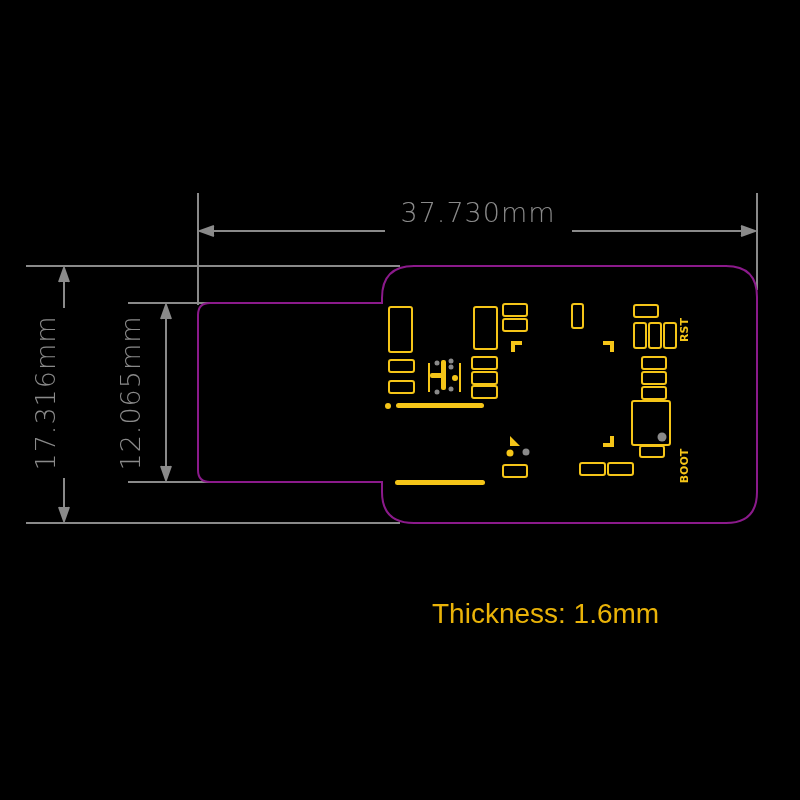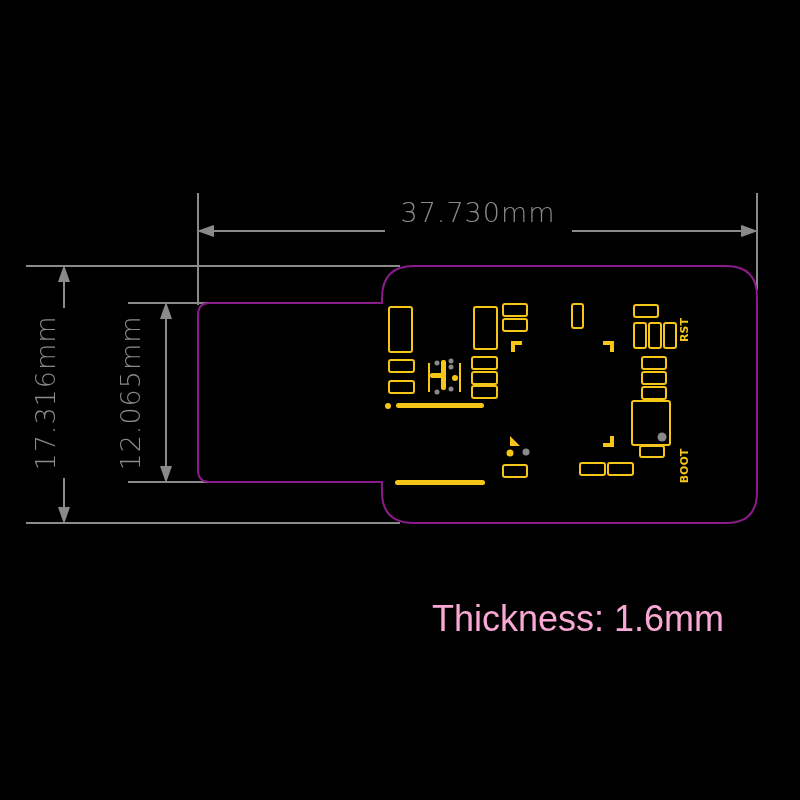--- a/index.html
+++ b/index.html
@@ -2,21 +2,21 @@
 <html><head>
   <meta charset="utf-8">
   <style>
     html, body { margin: 0; padding: 0; background: #000; }
     body { width: 800px; height: 800px; position: relative; overflow: hidden; font-family: "DejaVu Sans", sans-serif; }
     svg { position: absolute; left: 0; top: 0; }
     .dim-text { fill: #8a8a8a; font-family: "DejaVu Sans", sans-serif; font-size: 27px; font-weight: 300; letter-spacing: 1px; }
     .silk-text { fill: #f5c518; font-family: "DejaVu Sans", sans-serif; font-size: 11px; font-weight: bold; }
     .thickness {
       position: absolute; left: 432px; top: 598px;
-      color: #f9a8d4; font-family: "Liberation Sans", sans-serif; font-size: 36px; font-weight: 300;
+      color: #eab308; font-family: "Liberation Sans", sans-serif; font-size: 28px; font-weight: 300;
       white-space: nowrap;
     }
   </style>
 </head>
 <body>
 
 <svg width="800" height="800" viewBox="0 0 800 800">
 
   <g stroke="#8a8a8a" stroke-width="2" fill="none">
     <line x1="198" y1="193" x2="198" y2="305"></line>

